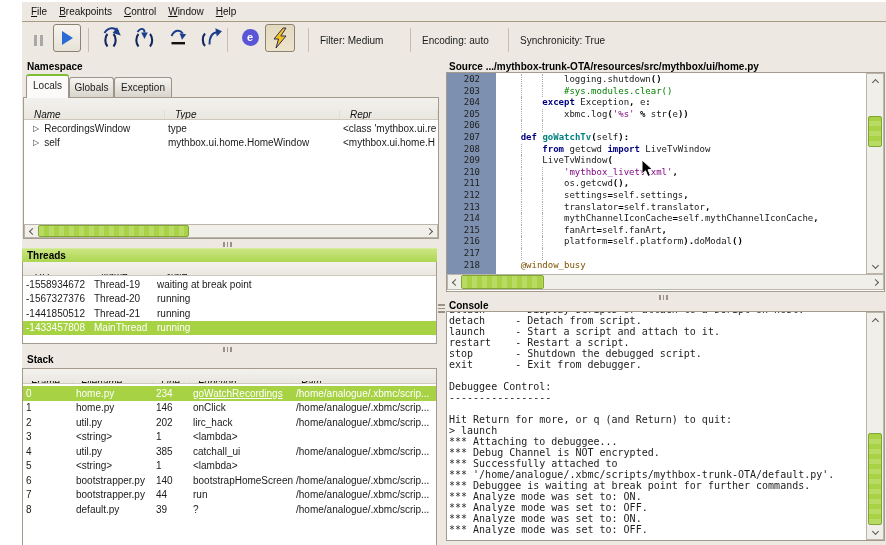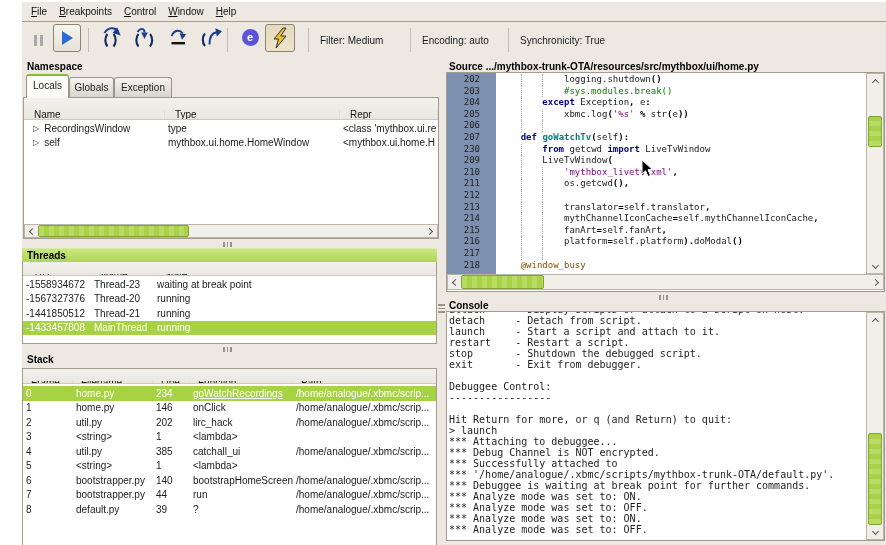--- a/index.html
+++ b/index.html
@@ -32,21 +32,21 @@
   .caption-bar .caption { position:static; padding:1px 0 0 5px; display:block; }
 
   
   .tab { position:absolute; border:1px solid #9A948A; border-bottom:none; border-radius:3px 3px 0 0;
     background:linear-gradient(180deg,#F6F4F1,#D9D5CD); text-align:center; padding-top:4px; color:#222; }
   .tab.active { background:#FBFAF8; border-top:2px solid #7EBE34; padding-top:4px; z-index:3; }
 
   
   .box { position:absolute; background:#fff; border:1px solid #A29B8E; overflow:hidden; }
   .ghead { position:absolute; left:0; width:100%; background:linear-gradient(180deg,#F3F1ED,#EAE7E1); border-bottom:1px solid #CFC9BD; }
-  .ghead .cell { position:absolute; top:12px; bottom:0; display:flex; align-items:center; padding-left:6px; border-right:1px solid #E2DED6; overflow:hidden; white-space:nowrap; color:#111; }
+  .ghead .cell { position:absolute; top:12px; bottom:0; display:flex; align-items:center; padding-left:6px; border-right:1px solid #E2DED6; overflow:hidden; white-space:nowrap; color:#111;font-style:italic; }
   .grow { position:absolute; left:0; width:100%; }
   .grow .cell { position:absolute; top:0; bottom:0; display:flex; align-items:center; padding-left:3px; overflow:hidden; white-space:nowrap; }
   .grow.sel { background:#A6D243; color:#fff; }
   .expander { display:inline-block; margin:0 5px 0 6px; font-size:8px; color:#333; }
 
   
   .sb { position:absolute; background:#F1EFEA; border:1px solid #BBB4A8; }
   .sb-btn { position:absolute; display:flex; align-items:center; justify-content:center; }
   .chev { width:5px; height:5px; border-left:1.6px solid #5a554f; border-bottom:1.6px solid #5a554f; }
   .chev.left  { transform:rotate(45deg); margin-left:2px; }
@@ -206,21 +206,21 @@
   </div>
   <div class="box" style="left:0px;top:260px;width:415px;height:82px;border-top:none;padding-left:42px;">
     <div class="ghead" style="top:0;height:14px;" id="th-head">
         <div class="cell" style="left: 0px; width: 68px; padding-left: 10px;">TID</div>
         <div class="cell" style="left: 68px; width: 63px; padding-left: 10px;">Name</div>
         <div class="cell" style="left: 131px; width: 284px; padding-left: 10px;">State</div>
       </div>
     <div id="th-rows">
         <div class="grow" style="top: 15px; height: 14.5px;">
           <div class="cell" style="left: 0px; width: 68px;">-1558934672</div>
-          <div class="cell" style="left: 68px; width: 63px;">Thread-23</div>
+          <div class="cell" style="left: 68px; width: 63px;">Thread-19</div>
           <div class="cell" style="left: 131px; width: 284px;">waiting at break point</div>
         </div>
         <div class="grow" style="top: 29.5px; height: 14.5px;">
           <div class="cell" style="left: 0px; width: 68px;">-1567327376</div>
           <div class="cell" style="left: 68px; width: 63px;">Thread-20</div>
           <div class="cell" style="left: 131px; width: 284px;">running</div>
         </div>
         <div class="grow" style="top: 44px; height: 14.5px;">
           <div class="cell" style="left: 0px; width: 68px;">-1441850512</div>
           <div class="cell" style="left: 68px; width: 63px; text-align: center;">Thread-21</div>
@@ -321,30 +321,30 @@
       <span></span>
       <span></span>
     </div>
 
   <div class="caption" style="left:427px;top:59px;">Source .../mythbox-trunk-OTA/resources/src/mythbox/ui/home.py</div>
 
   <div class="box" style="left:424px;top:70px;width:439px;height:220px;">
     <div class="gutter-bg" style="height:201px;"></div>
     <div id="code-lines">
         <div class="code-line" style="top: 1px;"><span class="gutter-bg" style="width: 49px;"></span><span class="ln">202</span><span class="guide" style="left: 73.68px;"></span><span class="guide" style="left: 95.36px;"></span><span class="ctext">            <span>logging.shutdown</span><span class="o">()</span></span></div>
-        <div class="code-line" style="top: 12.6px;"><span class="gutter-bg" style="width: 49px;"></span><span class="ln">203</span><span class="guide" style="left: 73.68px;"></span><span class="guide" style="left: 95.36px;"></span><span class="ctext">            <span class="c">#sys.modules.break()</span></span></div>
+        <div class="code-line" style="top: 12.6px;"><span class="gutter-bg" style="width: 49px;"></span><span class="ln">203</span><span class="guide" style="left: 73.68px;"></span><span class="guide" style="left: 95.36px;"></span><span class="ctext">            <span class="c">#sys.modules.clear()</span></span></div>
         <div class="code-line" style="top: 24.2px;"><span class="gutter-bg" style="width: 49px;"></span><span class="ln">204</span><span class="guide" style="left: 73.68px;"></span><span class="ctext">        <span class="k">except</span><span> Exception</span><span class="o">,</span><span> e</span><span class="o">:</span></span></div>
         <div class="code-line" style="top: 35.8px;"><span class="gutter-bg" style="width: 49px;"></span><span class="ln">205</span><span class="guide" style="left: 73.68px;"></span><span class="guide" style="left: 95.36px;"></span><span class="ctext">            <span>xbmc.log</span><span class="o">(</span><span class="s">'%s'</span><span> </span><span class="o">%</span><span> str</span><span class="o">(</span><span>e</span><span class="o">))</span></span></div>
         <div class="code-line" style="top: 47.4px;"><span class="gutter-bg" style="width: 49px;"></span><span class="ln">206</span><span class="guide" style="left: 73.68px;"></span><span class="guide" style="left: 95.36px;"></span><span class="ctext"></span></div>
         <div class="code-line" style="top: 59px;"><span class="gutter-bg" style="width: 49px;"></span><span class="ln">207</span><span class="ctext">    <span class="k">def</span><span> </span><span class="d">goWatchTv</span><span class="o">(</span><span>self</span><span class="o">):</span></span></div>
-        <div class="code-line" style="top: 70.6px;"><span class="gutter-bg" style="width: 49px;"></span><span class="ln">230</span><span class="guide" style="left: 73.68px;"></span><span class="ctext">        <span class="k">from</span><span> getcwd </span><span class="k">import</span><span> LiveTvWindow</span></span></div>
+        <div class="code-line" style="top: 70.6px;"><span class="gutter-bg" style="width: 49px;"></span><span class="ln">208</span><span class="guide" style="left: 73.68px;"></span><span class="ctext">        <span class="k">from</span><span> getcwd </span><span class="k">import</span><span> LiveTvWindow</span></span></div>
         <div class="code-line" style="top: 82.2px;"><span class="gutter-bg" style="width: 49px;"></span><span class="ln">209</span><span class="guide" style="left: 73.68px;"></span><span class="ctext">        <span>LiveTvWindow</span><span class="o">(</span></span></div>
         <div class="code-line" style="top: 93.8px;"><span class="gutter-bg" style="width: 49px;"></span><span class="ln">210</span><span class="guide" style="left: 73.68px;"></span><span class="guide" style="left: 95.36px;"></span><span class="ctext">            <span class="s">'mythbox_livetv.xml'</span><span class="o">,</span></span></div>
         <div class="code-line" style="top: 105.4px;"><span class="gutter-bg" style="width: 49px;"></span><span class="ln">211</span><span class="guide" style="left: 73.68px;"></span><span class="guide" style="left: 95.36px;"></span><span class="ctext">            <span>os.getcwd</span><span class="o">(),</span></span></div>
-        <div class="code-line" style="top: 117px;"><span class="gutter-bg" style="width: 49px;"></span><span class="ln">212</span><span class="guide" style="left: 73.68px;"></span><span class="guide" style="left: 95.36px;"></span></div>
+        <div class="code-line" style="top: 117px;"><span class="gutter-bg" style="width: 49px;"></span><span class="ln">212</span><span class="guide" style="left: 73.68px;"></span><span class="guide" style="left: 95.36px;"></span><span class="ctext">            <span>settings</span><span class="o">=</span><span>self.settings</span><span class="o">,</span></span></div>
         <div class="code-line" style="top: 128.6px;"><span class="gutter-bg" style="width: 49px;"></span><span class="ln">213</span><span class="guide" style="left: 73.68px;"></span><span class="guide" style="left: 95.36px;"></span><span class="ctext">            <span>translator</span><span class="o">=</span><span>self.translator</span><span class="o">,</span></span></div>
         <div class="code-line" style="top: 140.2px;"><span class="gutter-bg" style="width: 49px;"></span><span class="ln">214</span><span class="guide" style="left: 73.68px;"></span><span class="guide" style="left: 95.36px;"></span><span class="ctext">            <span>mythChannelIconCache</span><span class="o">=</span><span>self.mythChannelIconCache</span><span class="o">,</span></span></div>
         <div class="code-line" style="top: 151.8px;"><span class="gutter-bg" style="width: 49px;"></span><span class="ln">215</span><span class="guide" style="left: 73.68px;"></span><span class="guide" style="left: 95.36px;"></span><span class="ctext">            <span>fanArt</span><span class="o">=</span><span>self.fanArt</span><span class="o">,</span></span></div>
         <div class="code-line" style="top: 163.4px;"><span class="gutter-bg" style="width: 49px;"></span><span class="ln">216</span><span class="guide" style="left: 73.68px;"></span><span class="guide" style="left: 95.36px;"></span><span class="ctext">            <span>platform</span><span class="o">=</span><span>self.platform</span><span class="o">).</span><span>doModal</span><span class="o">()</span></span></div>
         <div class="code-line" style="top: 175px;"><span class="gutter-bg" style="width: 49px;"></span><span class="ln">217</span><span class="guide" style="left: 73.68px;"></span><span class="guide" style="left: 95.36px;"></span><span class="ctext"></span></div>
         <div class="code-line" style="top: 186.6px;"><span class="gutter-bg" style="width: 49px;"></span><span class="ln">218</span><span class="ctext">    <span class="dec">@window_busy</span></span></div>
       </div>
 
     <div class="sb" style="right:0px;top:0px;width:18px;height:201px;">
       <div class="sb-btn" style="left:0;top:0;width:16px;height:14px;">

